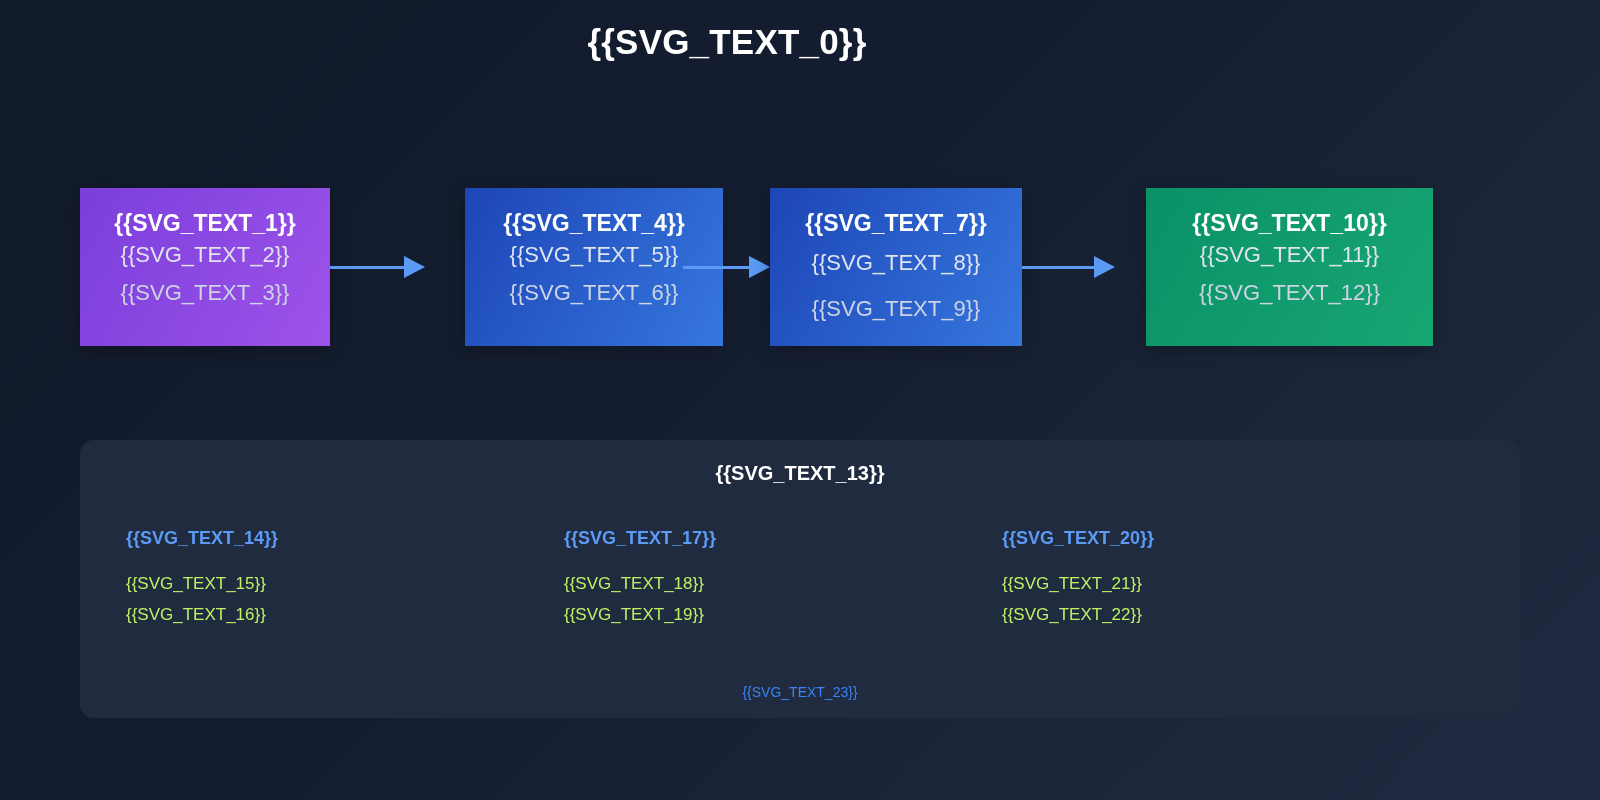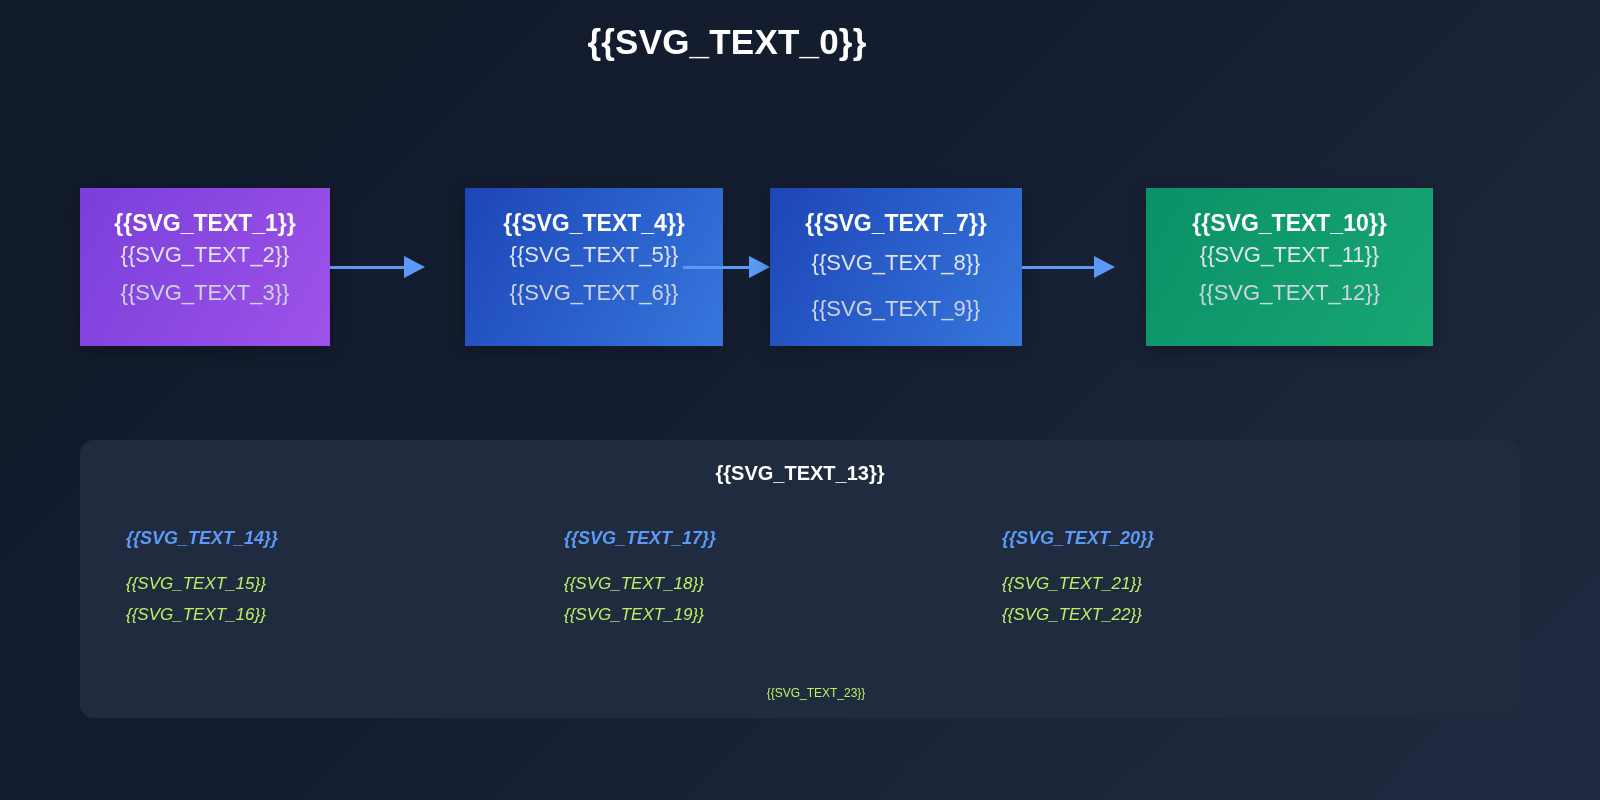--- a/index.html
+++ b/index.html
@@ -118,46 +118,45 @@
     font-weight: bold;
     color: #ffffff;
   }
 
   .columns {
     position: absolute;
     top: 88px;
     left: 46px;
     width: 1350px;
     display: flex;
-    font-style: italic;
   }
   .col { width: 438px; }
 
   .col-head {
     font-size: 18px;
     font-weight: bold;
     color: #5b9bf5;
     margin-bottom: 20px;
     white-space: nowrap;
   }
   .col-line {
     font-size: 17px;
     color: #bef264;
     line-height: 1.82;
     white-space: nowrap;
   }
 
   .panel-footer {
     position: absolute;
     bottom: 18px;
-    left: 16px;
+    left: 0;
     width: 1440px;
     text-align: center;
-    font-size: 12px;
-    color: #bef264;
+    font-size: 14px;
+    color: #3b82f6;
   }
 </style>
 </head>
 <body>
 
 <div class="page-title">{{SVG_TEXT_0}}</div>
 
 <div class="flow">
 
   <div class="flow-card card-0">

